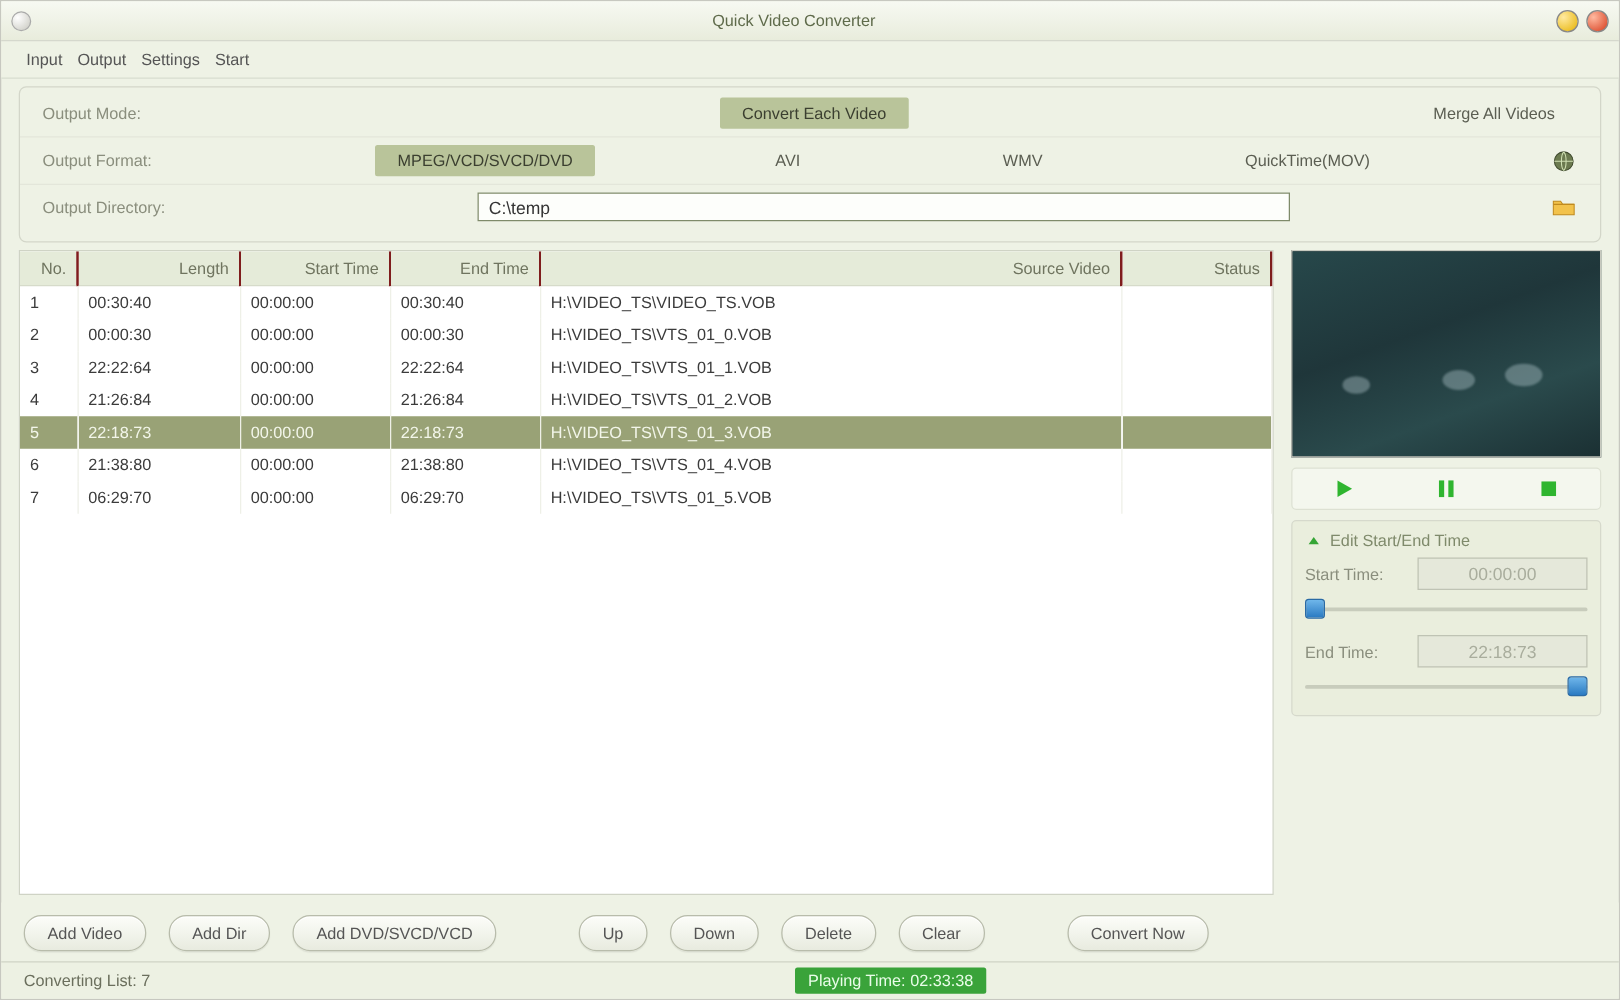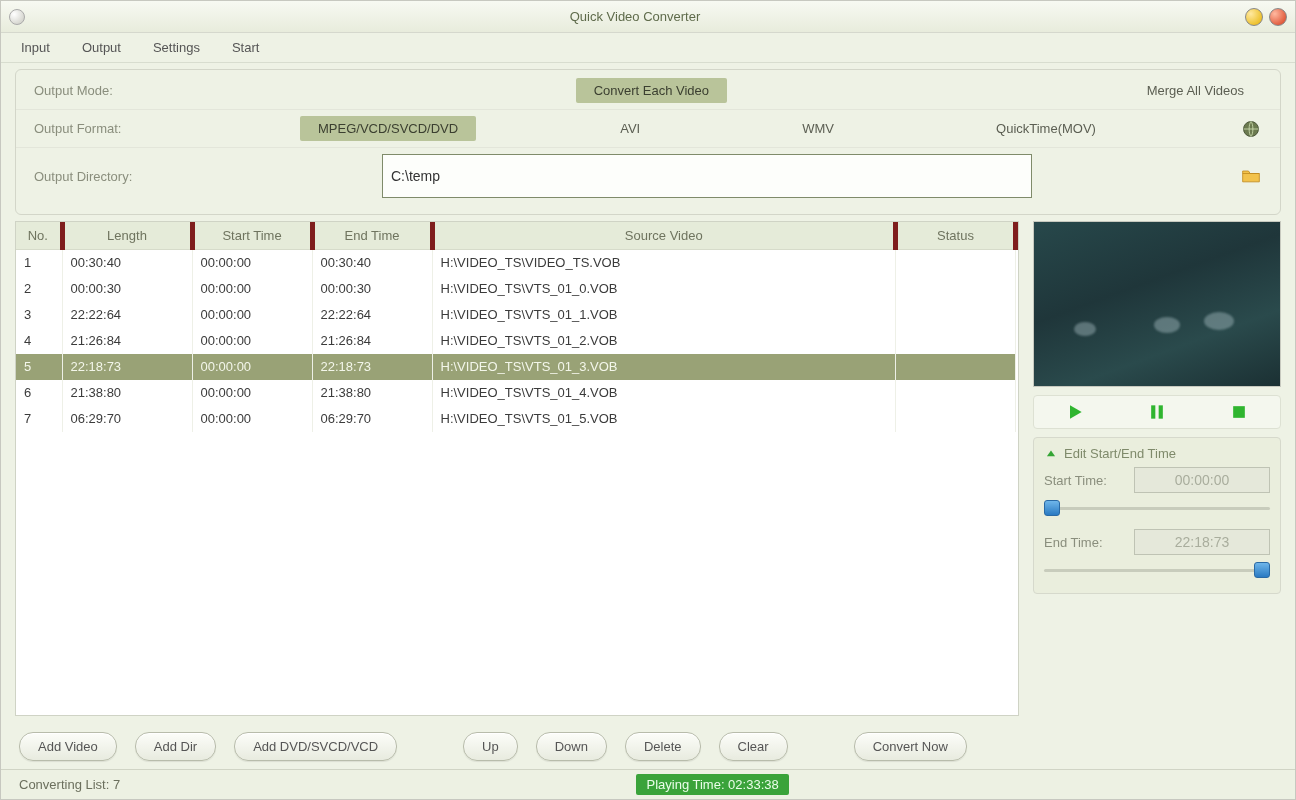--- a/index.html
+++ b/index.html
@@ -46,21 +46,21 @@
     width: 18px; height: 18px; border-radius: 50%;
     border: 1px solid #888;
   }
   .sysbtn.min { background: radial-gradient(circle at 30% 30%, #ffe9a0, #e6b200); }
   .sysbtn.close { background: radial-gradient(circle at 30% 30%, #ffb9a0, #d63a1a); }
   
   .menubar {
     height: 30px;
     display: flex;
     align-items: center;
-    gap: 32px;
+    gap: 12px;
     padding: 0 20px;
     background: #eef2e5;
     border-bottom: 1px solid #d8ddcf;
     color: #555;
   }
   .menubar span { cursor: default; }
   
   .settings {
     margin: 6px 14px 6px 14px;
     border: 1px solid #d3d6c9;
@@ -85,21 +85,21 @@
     color: #5b5e52;
     cursor: default;
   }
   .opt.selected {
     background: #b9c49a;
     color: #3b3f30;
     border-radius: 2px;
   }
   .dir-input {
     flex: 0 0 650px;
-    height: 44px;
+    height: 23px;
     border: 1px solid #7f8b6a;
     background: #fdfefb;
     padding: 0 8px;
     font-size: 14px;
     color: #333;
   }
   .icon-globe, .icon-folder {
     width: 22px; height: 22px;
     display: inline-flex; align-items: center; justify-content: center;
   }
@@ -121,23 +121,23 @@
   }
   table.files {
     width: 100%;
     border-collapse: collapse;
     table-layout: fixed;
   }
   table.files thead th {
     background: #e5ebd9;
     color: #6f745f;
     font-weight: normal;
-    text-align: center;
+    text-align: right;
     padding: 6px 8px;
-    border-right: 5px solid #7f1d1d;
+    border-right: 2px solid #7f1d1d;
     border-bottom: 1px solid #d6dbca;
     position: sticky; top: 0;
   }
   table.files tbody td {
     padding: 4px 8px;
     color: #3b3b3b;
     border-right: 1px solid #eef0e7;
     white-space: nowrap;
     overflow: hidden;
   }

